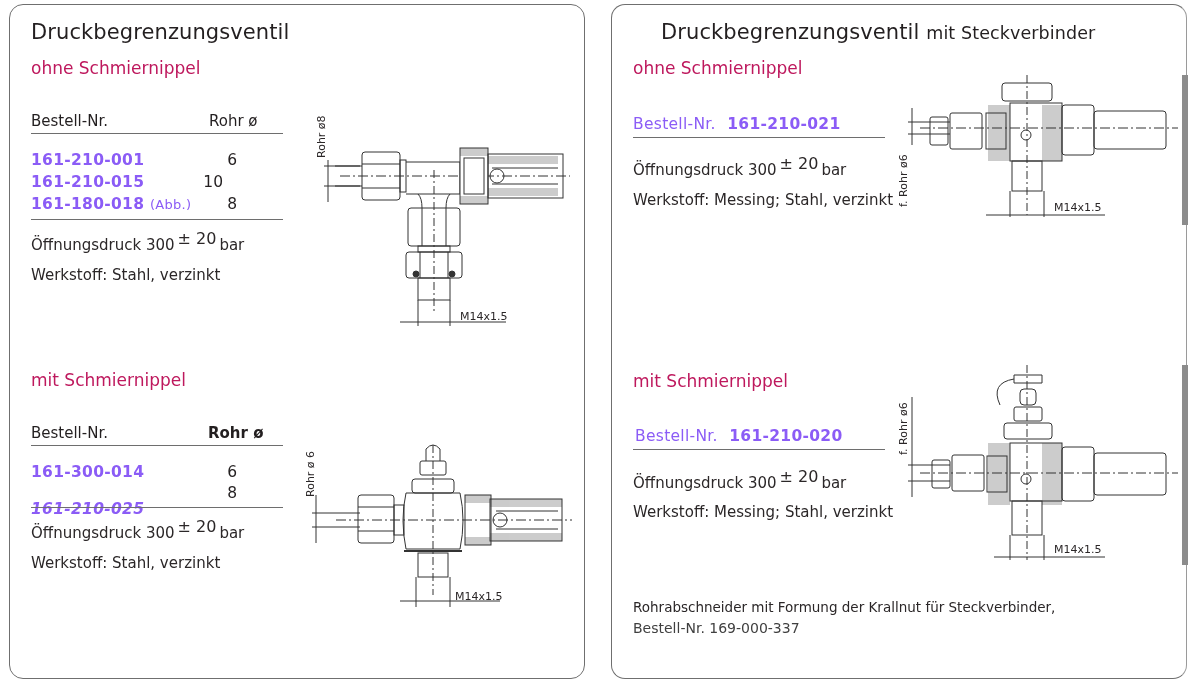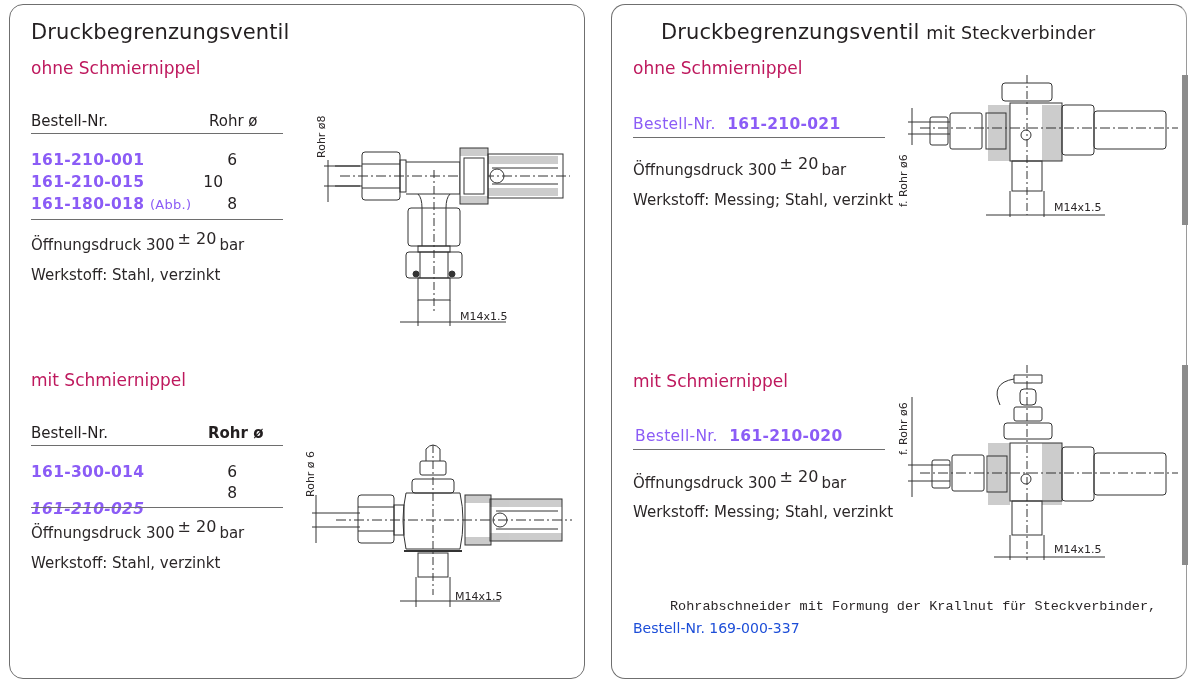--- a/index.html
+++ b/index.html
@@ -237,14 +237,14 @@
   </g>
   <g fill="#333" opacity="0.25">
     <rect x="98" y="78" width="22" height="62"></rect>
       <rect x="152" y="78" width="20" height="62"></rect>
   </g>
   <rect x="292" y="0" width="6" height="200" fill="#8c8c8c"></rect>
   <text font-size="11" transform="translate(17,90) rotate(-90)">f. Rohr ø6</text>
   <text x="164" y="188" font-size="11">M14x1.5</text>
 </svg>
 
-<div class="abs small" style="left:670px;top:599px;font-family:Liberation Mono, monospace;">Rohrabschneider mit Formung der Krallnut für Steckverbinder,</div>
-<div class="abs small" style="left:633px;top:620px;font-size:14px;color:#1d4ed8;">Bestell-Nr. 169-000-337</div>
+<div class="abs small" style="left:633px;top:599px;">Rohrabschneider mit Formung der Krallnut für Steckverbinder,</div>
+<div class="abs small" style="left:633px;top:620px;font-size:14px;color:#404040;">Bestell-Nr. 169-000-337</div>
 
 </body></html>

